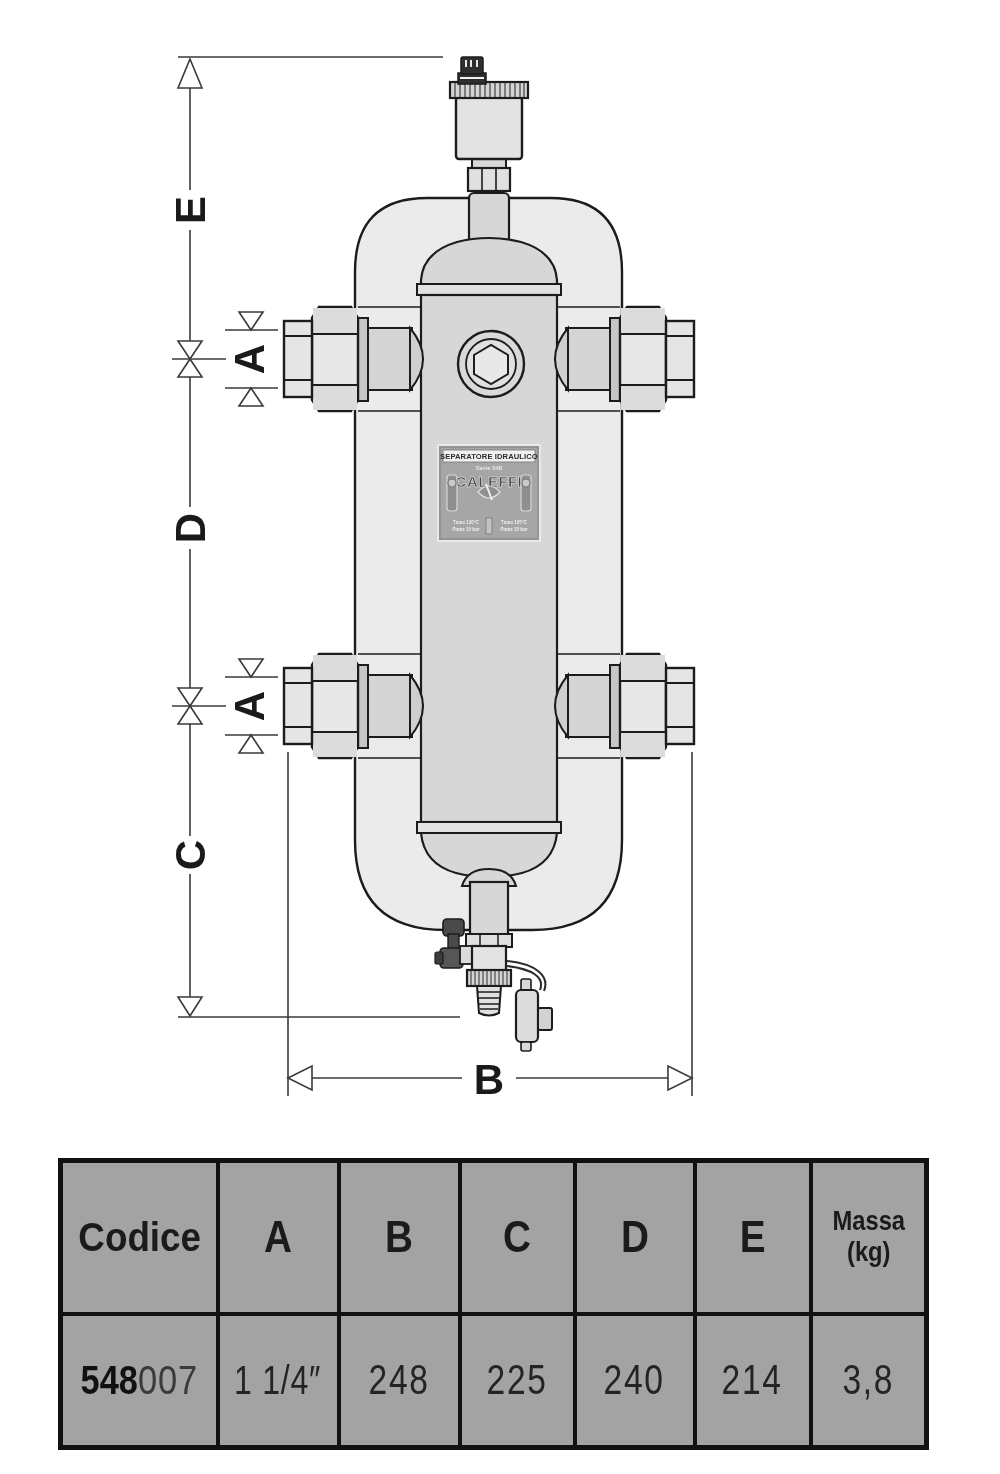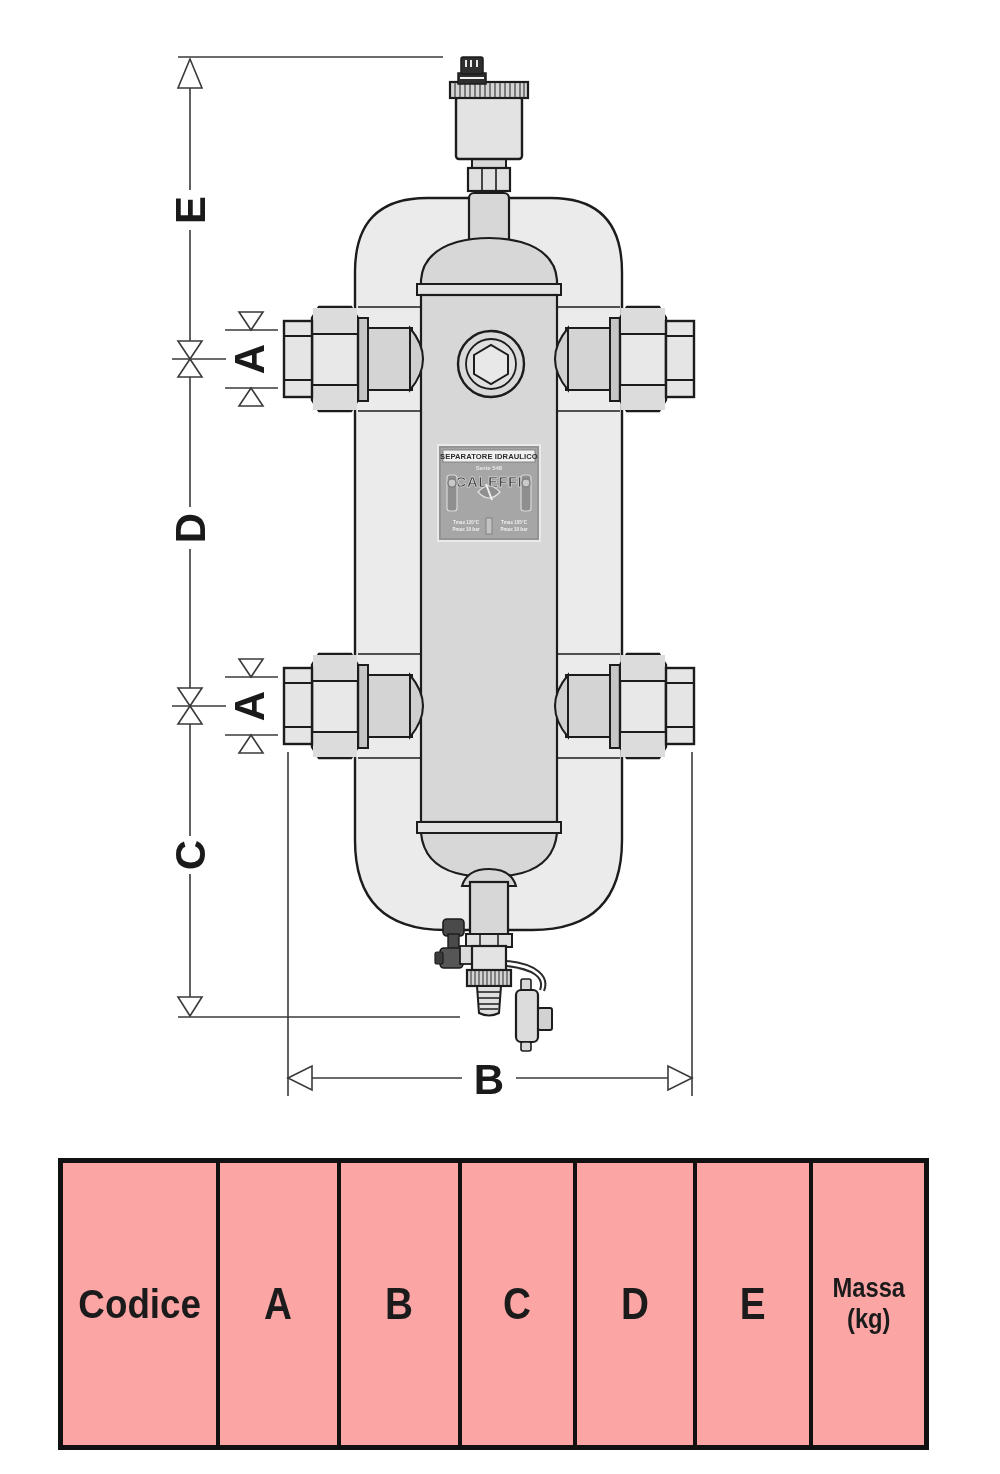--- a/index.html
+++ b/index.html
@@ -3,21 +3,21 @@
 <meta charset="utf-8">
 <style>
   html,body{margin:0;padding:0;background:#ffffff;}
   .canvas{position:relative;width:1000px;height:1474px;background:#ffffff;overflow:hidden;
           font-family:"Liberation Sans", sans-serif;}
   .diagram{position:absolute;left:0;top:0;}
   .dim-label{font-family:"Liberation Sans", sans-serif;font-weight:bold;font-size:42px;fill:#1a1a1a;}
   .plate-small{font-family:"Liberation Sans", sans-serif;}
   
   .spec-table-wrap{position:absolute;left:58px;top:1158px;width:866px;height:292px;}
-  table.spec{border-collapse:collapse;width:100%;height:100%;table-layout:fixed;background:#fca5a5;}
+  table.spec{border-collapse:collapse;width:100%;height:100%;table-layout:fixed;background:#a3a3a3;}
   table.spec th, table.spec td{border:4px solid #111;text-align:center;vertical-align:middle;
       padding:0;color:#1b1b1b;overflow:hidden;}
   table.spec{border:5px solid #111;}
   .hdr-big{font-size:44px;font-weight:bold;display:inline-block;transform:scaleX(.88);}
   .hdr-codice{font-size:40px;font-weight:bold;display:inline-block;transform:scaleX(.92);}
   .hdr-massa{font-size:27px;font-weight:bold;display:inline-block;transform:scaleX(.88);}
   .num{font-size:42px;font-weight:400;letter-spacing:2px;display:inline-block;transform:scaleX(.8);
        color:#242424;white-space:nowrap;}
   .code{display:inline-block;transform:scaleX(.86);white-space:nowrap;}
   .code b{font-size:40px;font-weight:bold;color:#111;letter-spacing:0;}
@@ -260,16 +260,25 @@
       <tbody>
           <tr style="height:57px">
         <th><span class="hdr-codice">Codice</span></th>
         <th><span class="hdr-big">A</span></th>
         <th><span class="hdr-big">B</span></th>
         <th><span class="hdr-big">C</span></th>
         <th><span class="hdr-big">D</span></th>
         <th><span class="hdr-big">E</span></th>
         <th><span class="hdr-massa">Massa (kg)</span></th>
       </tr>
+      <tr style="height:58px">
+        <td><span class="code"><b>548</b><span>007</span></span></td>
+        <td><span class="inch">1 1/4″</span></td>
+        <td><span class="num">248</span></td>
+        <td><span class="num">225</span></td>
+        <td><span class="num">240</span></td>
+        <td><span class="num">214</span></td>
+        <td><span class="num">3,8</span></td>
+      </tr>
     </tbody>
       </table>
   </div>
 </div>
 
 </body></html>

